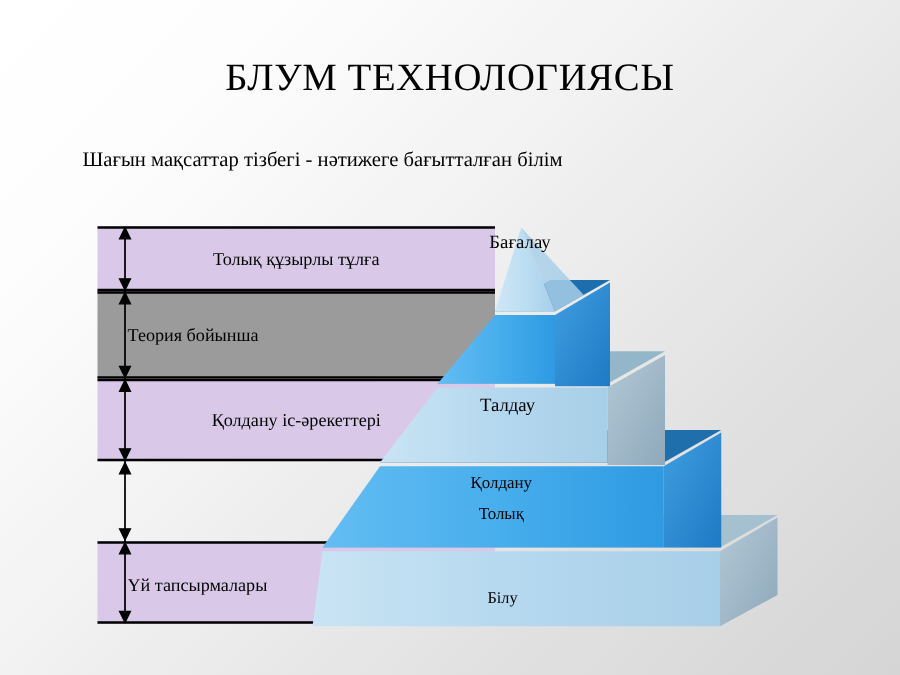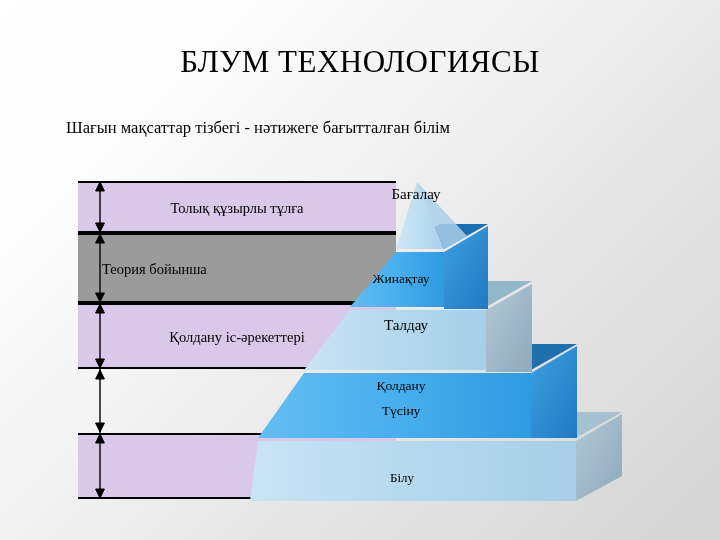--- a/index.html
+++ b/index.html
@@ -142,20 +142,21 @@
       <div class="rowline-top"></div>
       <div class="rowline-bottom"></div>
       <div class="stage-label" style="top:26px; text-align:center;">Қолдану іс-әрекеттері</div>
     </div>
 
 
     <div class="stage-row" style="top:252px; height:66px;">
       <div class="rowfill" style="background:#d9c8e8;"></div>
       <div class="rowline-top"></div>
       <div class="rowline-bottom"></div>
+      <div class="stage-label" style="top:28px; text-align:left; padding-left:24px; width:294px;">Үй тапсырмалары</div>
     </div>
 
   </div>
 
   <svg id="arrow-column" viewBox="0 0 16 318">
     <g fill="#000000" stroke="#000000">
 
       <line x1="8" y1="2" x2="8" y2="316" stroke-width="1.4"></line>
 
       <polygon points="8,1 3.6,10 12.4,10"></polygon>
@@ -222,19 +223,18 @@
       <polygon points="114,131 208,131 208,76 160,76" fill="url(#gDark)"></polygon>
     </g>
 
     <g>
       <polygon points="181,6 208,73 160,73" fill="url(#gApex)"></polygon>
       <polygon points="181,6 231,60 208,73" fill="#a8cfe8" opacity="0.85"></polygon>
     </g>
   </svg>
 
   <div class="pyr-label" style="left:356px; top:186px; width:120px; font-size:15px;">Бағалау</div>
-  <div class="pyr-label" style="left:341px; top:271px; width:120px; font-size:13.5px;">Жинақтау</div>
   <div class="pyr-label" style="left:346px; top:317px; width:120px; font-size:15px;">Талдау</div>
   <div class="pyr-label" style="left:341px; top:378px; width:120px; font-size:13.5px;">Қолдану</div>
-  <div class="pyr-label" style="left:341px; top:403px; width:120px; font-size:13.5px;">Түсіну</div>
+  <div class="pyr-label" style="left:341px; top:403px; width:120px; font-size:13.5px;">Толық</div>
   <div class="pyr-label" style="left:342px; top:470px; width:120px; font-size:13px;">Білу</div>
 
 </div>
 
 </body></html>

